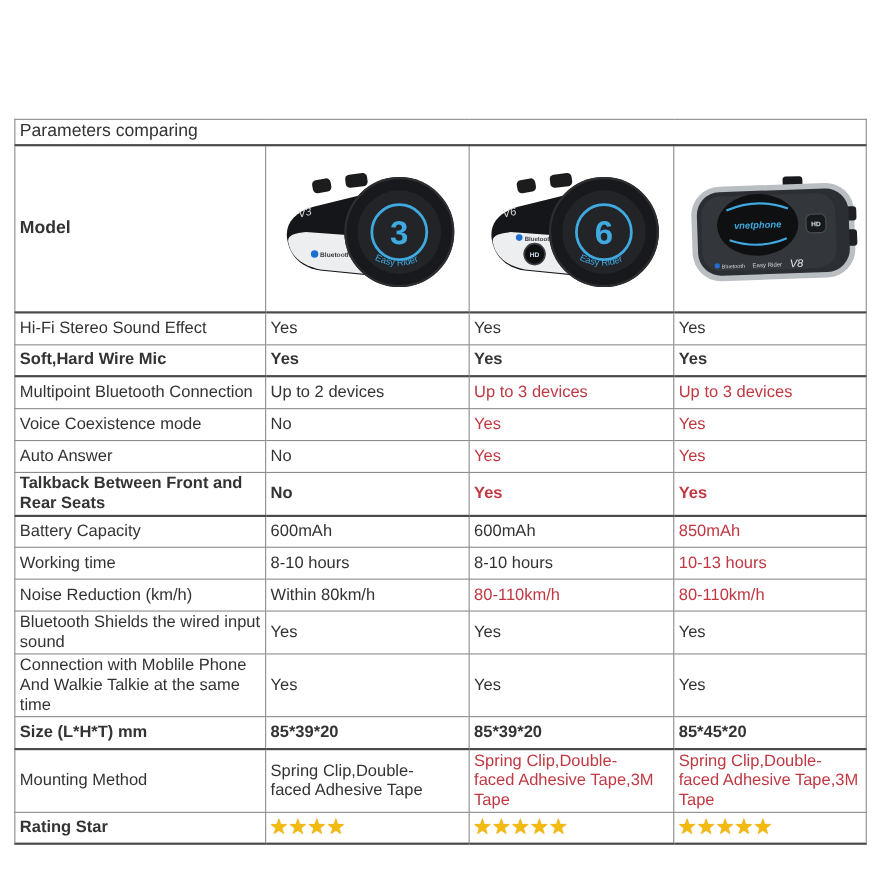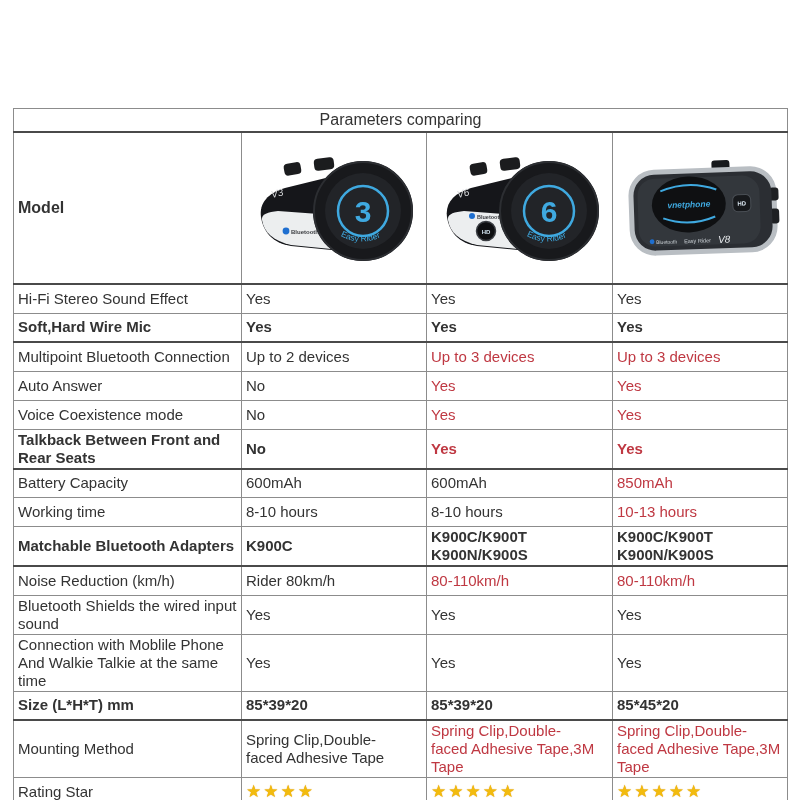--- a/index.html
+++ b/index.html
@@ -23,30 +23,30 @@
   }
   table.cmp th,table.cmp td{
     border:1px solid var(--line);
     padding:1px 4px;
     vertical-align:middle;
     text-align:left;
     white-space:pre-line;
     overflow:hidden;
   }
   tr.title-row th{
-    height:20px;text-align:center;font-weight:normal;font-size:16px;
+    height:20px;text-align:left;font-weight:normal;font-size:16px;
     border-bottom:2px solid var(--thick);
   }
   tr.model-row td{height:115px;border-bottom:2px solid var(--thick);}
   td.model-label{text-align:center;font-size:16px;font-weight:bold;}
   td.img-cell{text-align:center;padding:0;}
   tbody tr{height:29px;}
   tbody td.red{color:var(--red);margin-left:20px;}
   tbody tr.sep td{border-bottom:2px solid var(--thick);font-weight:bold;}
-  tbody tr:last-child td{border-bottom:2px solid var(--thick);}
+  tbody tr:last-child td{border-bottom:2px solid var(--thick);font-weight:bold;}
   span.stars{
     color:var(--gold);font-size:17px;letter-spacing:2px;line-height:18px;
     text-shadow:0 0 1px #d98e00;
   }
   svg.prod{display:block;margin:2px auto 0 auto;}
 </style>
 </head>
 <body>
 
 <div class="page">
@@ -156,27 +156,27 @@
           <td>Yes</td>
           <td>Yes</td>
         </tr>
         <tr>
           <td>Multipoint Bluetooth Connection</td>
           <td>Up to 2 devices</td>
           <td class="red">Up to 3 devices</td>
           <td class="red">Up to 3 devices</td>
         </tr>
         <tr>
+          <td>Voice Coexistence mode</td>
+          <td>No</td>
+          <td class="red">Yes</td>
+          <td class="red">Yes</td>
+        </tr>
+        <tr>
           <td>Auto Answer</td>
-          <td>No</td>
-          <td class="red">Yes</td>
-          <td class="red">Yes</td>
-        </tr>
-        <tr>
-          <td>Voice Coexistence mode</td>
           <td>No</td>
           <td class="red">Yes</td>
           <td class="red">Yes</td>
         </tr>
         <tr class="sep">
           <td>Talkback Between Front and Rear Seats</td>
           <td>No</td>
           <td class="red">Yes</td>
           <td class="red">Yes</td>
         </tr>
@@ -185,31 +185,23 @@
           <td>600mAh</td>
           <td>600mAh</td>
           <td class="red">850mAh</td>
         </tr>
         <tr>
           <td>Working time</td>
           <td>8-10 hours</td>
           <td>8-10 hours</td>
           <td class="red">10-13 hours</td>
         </tr>
-        <tr class="sep">
-          <td>Matchable Bluetooth Adapters</td>
-          <td>K900C</td>
-          <td>K900C/K900T
-K900N/K900S</td>
-          <td>K900C/K900T
-K900N/K900S</td>
-        </tr>
         <tr>
           <td>Noise Reduction (km/h)</td>
-          <td>Rider 80km/h</td>
+          <td>Within 80km/h</td>
           <td class="red">80-110km/h</td>
           <td class="red">80-110km/h</td>
         </tr>
         <tr>
           <td>Bluetooth Shields the wired input sound</td>
           <td>Yes</td>
           <td>Yes</td>
           <td>Yes</td>
         </tr>
         <tr>

